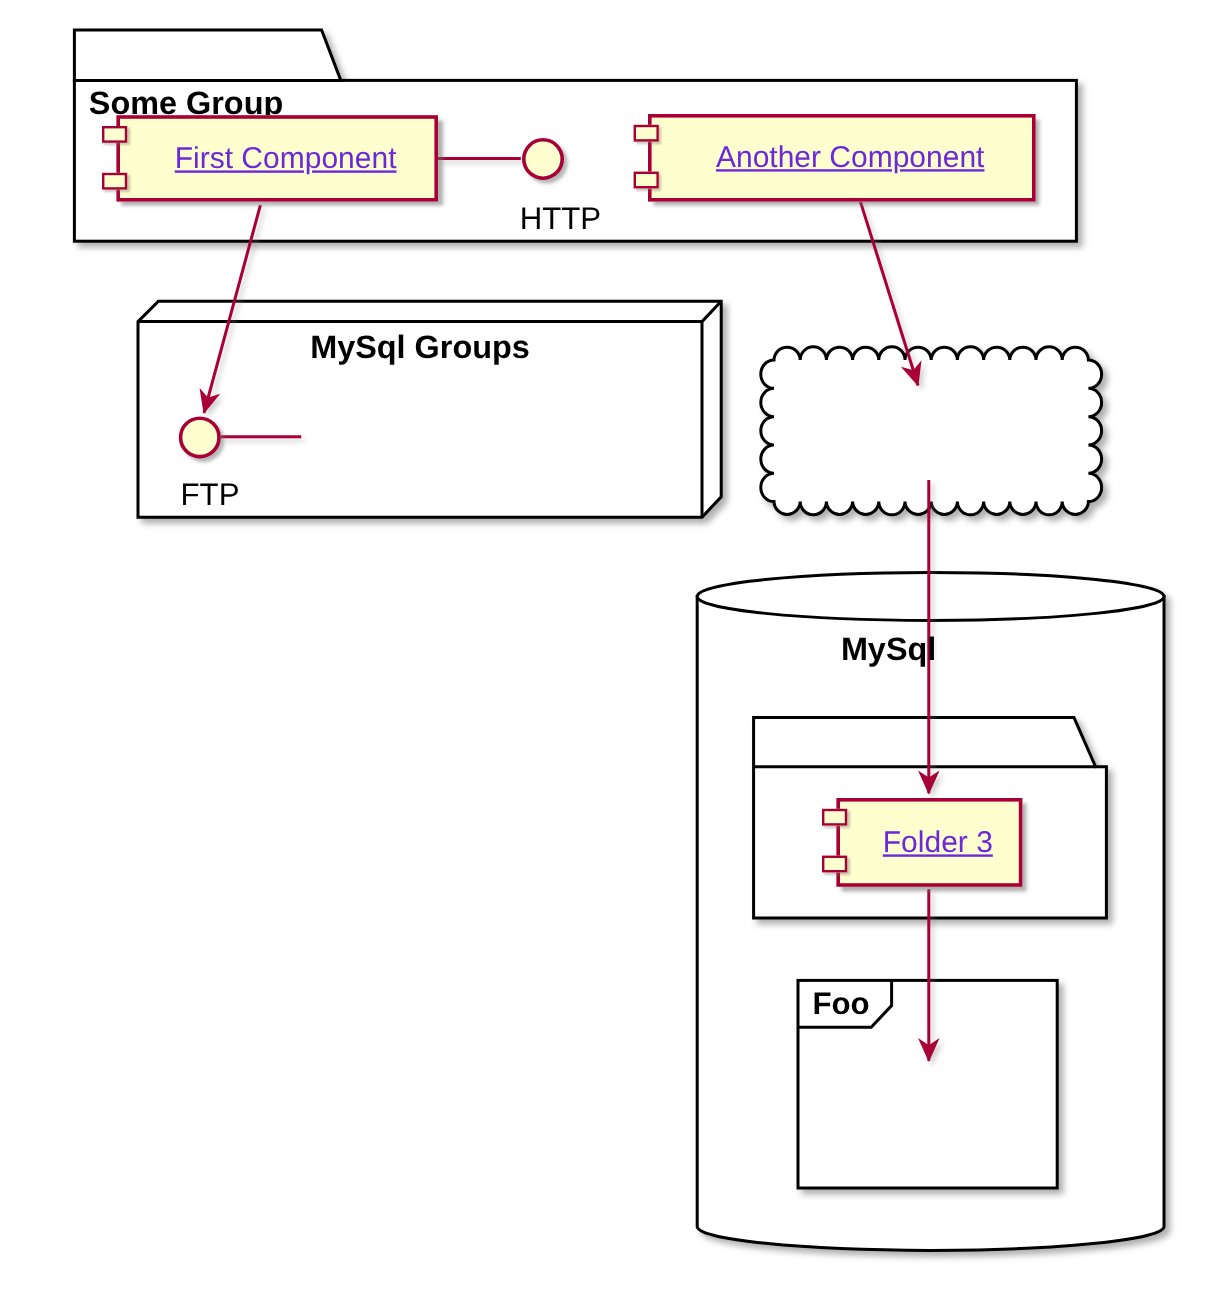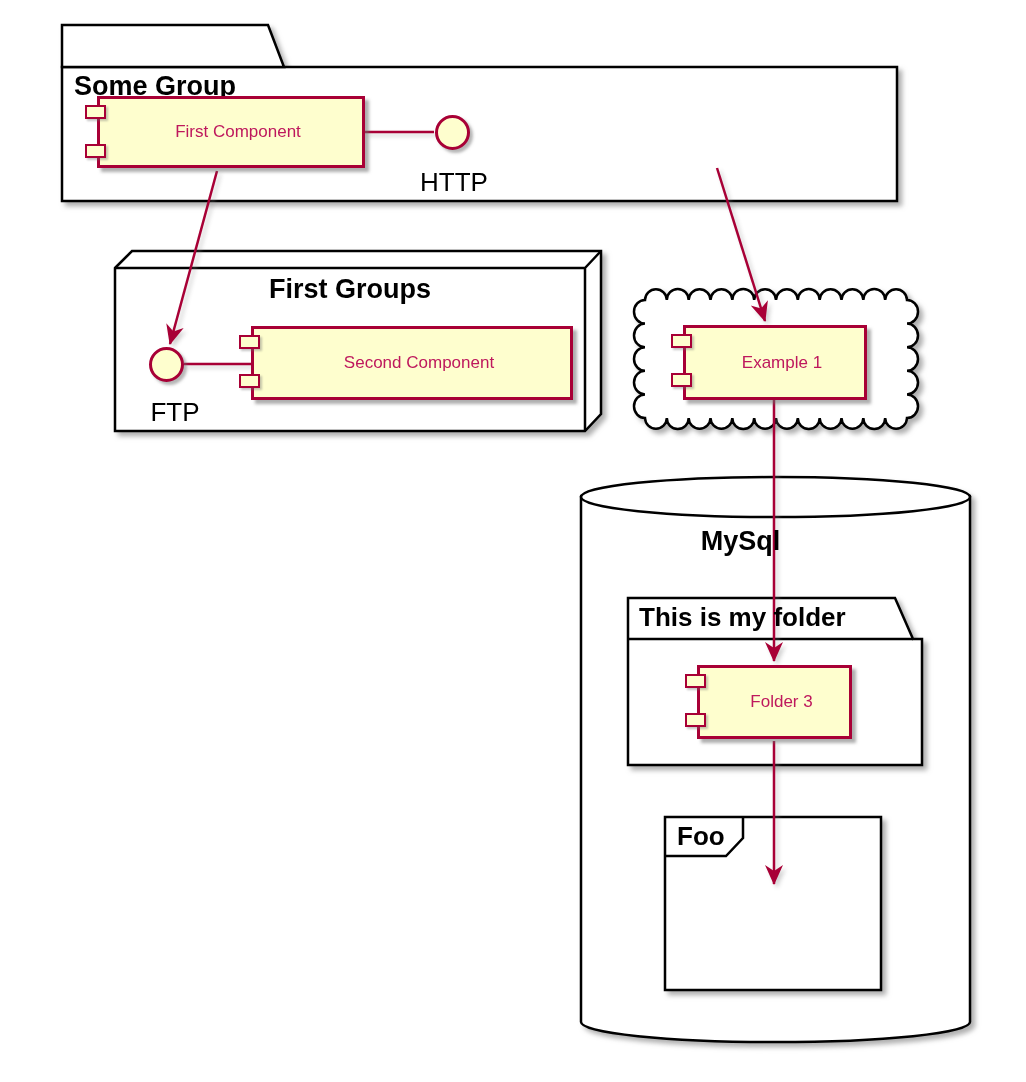--- a/index.html
+++ b/index.html
@@ -14,23 +14,24 @@
   .shape{filter:drop-shadow(4px 4px 2.5px rgba(110,110,110,0.55));}
   .edge{filter:drop-shadow(3px 3px 2px rgba(150,150,150,0.45));}
 
   .component{
     position:absolute;
     box-sizing:border-box;
     background:#FEFECE;
     border:3px solid #A80036;
     box-shadow:4px 4px 3px rgba(110,110,110,0.55);
     display:flex;align-items:center;justify-content:center;
-    font-size:17px;color:#be185d;
+    font-size:25px;color:#6d28d9;
     padding-left:14px;
     white-space:nowrap;
+    text-decoration:underline;
   }
   .port{
     position:absolute;
     left:-15px;
     width:17px;height:10px;
     background:#FEFECE;
     border:2.5px solid #A80036;
     box-shadow:2px 2px 2px rgba(110,110,110,0.4);
   }
   .port.p1{top:6px;}
@@ -92,50 +93,44 @@
       <line x1="365" y1="132" x2="434" y2="132"></line>
       <line x1="251" y1="364" x2="184" y2="364"></line>
       <line x1="217" y1="171" x2="170" y2="344" marker-end="url(#arrowhead)"></line>
       <line x1="717" y1="168" x2="765" y2="321" marker-end="url(#arrowhead)"></line>
       <line x1="774" y1="400" x2="774" y2="661" marker-end="url(#arrowhead)"></line>
       <line x1="774" y1="741" x2="774" y2="884" marker-end="url(#arrowhead)"></line>
     </g>
   </svg>
 
   <div class="lbl bold" style="left:74px;top:31px;font-size:27px;margin-top:40px;">Some Group</div>
-  <div class="lbl bold center" style="left:115px;top:274px;width:470px;font-size:27px;">First Groups</div>
+  <div class="lbl bold center" style="left:115px;top:274px;width:470px;font-size:27px;">MySql Groups</div>
   <div class="lbl bold center" style="left:581px;top:526px;width:319px;font-size:27px;">MySql</div>
-  <div class="lbl bold" style="left:639px;top:602px;font-size:26px;">This is my folder</div>
   <div class="lbl bold" style="left:677px;top:821px;font-size:26px;">Foo</div>
 
   <div class="component" style="left:97px;top:96px;width:268px;height:72px;">
     <span class="port p1"></span>
     <span class="port p2"></span>
     <span>First Component</span>
   </div>
 
-
-  <div class="component" style="left:251px;top:326px;width:322px;height:74px;">
+  <div class="component" style="left:540px;top:95px;width:323px;height:73px;">
     <span class="port p1"></span>
     <span class="port p2"></span>
-    <span>Second Component</span>
+    <span>Another Component</span>
   </div>
 
-  <div class="component" style="left:683px;top:325px;width:184px;height:75px;">
-    <span class="port p1"></span>
-    <span class="port p2"></span>
-    <span>Example 1</span>
-  </div>
+
 
   <div class="component" style="left:697px;top:665px;width:155px;height:74px;">
     <span class="port p1"></span>
     <span class="port p2"></span>
     <span>Folder 3</span>
   </div>
 
 
   <div class="iface" style="left:434.5px;top:114.5px;"></div>
-  <div class="lbl center" style="left:404px;top:167px;width:100px;font-size:26px;">HTTP</div>
+  <div class="lbl center" style="left:417px;top:167px;width:100px;font-size:26px;">HTTP</div>
 
   <div class="iface" style="left:148.5px;top:346.5px;"></div>
   <div class="lbl center" style="left:116px;top:397px;width:80px;font-size:26px;padding-left:19px;">FTP</div>
 
 </div>
 
 </body></html>

